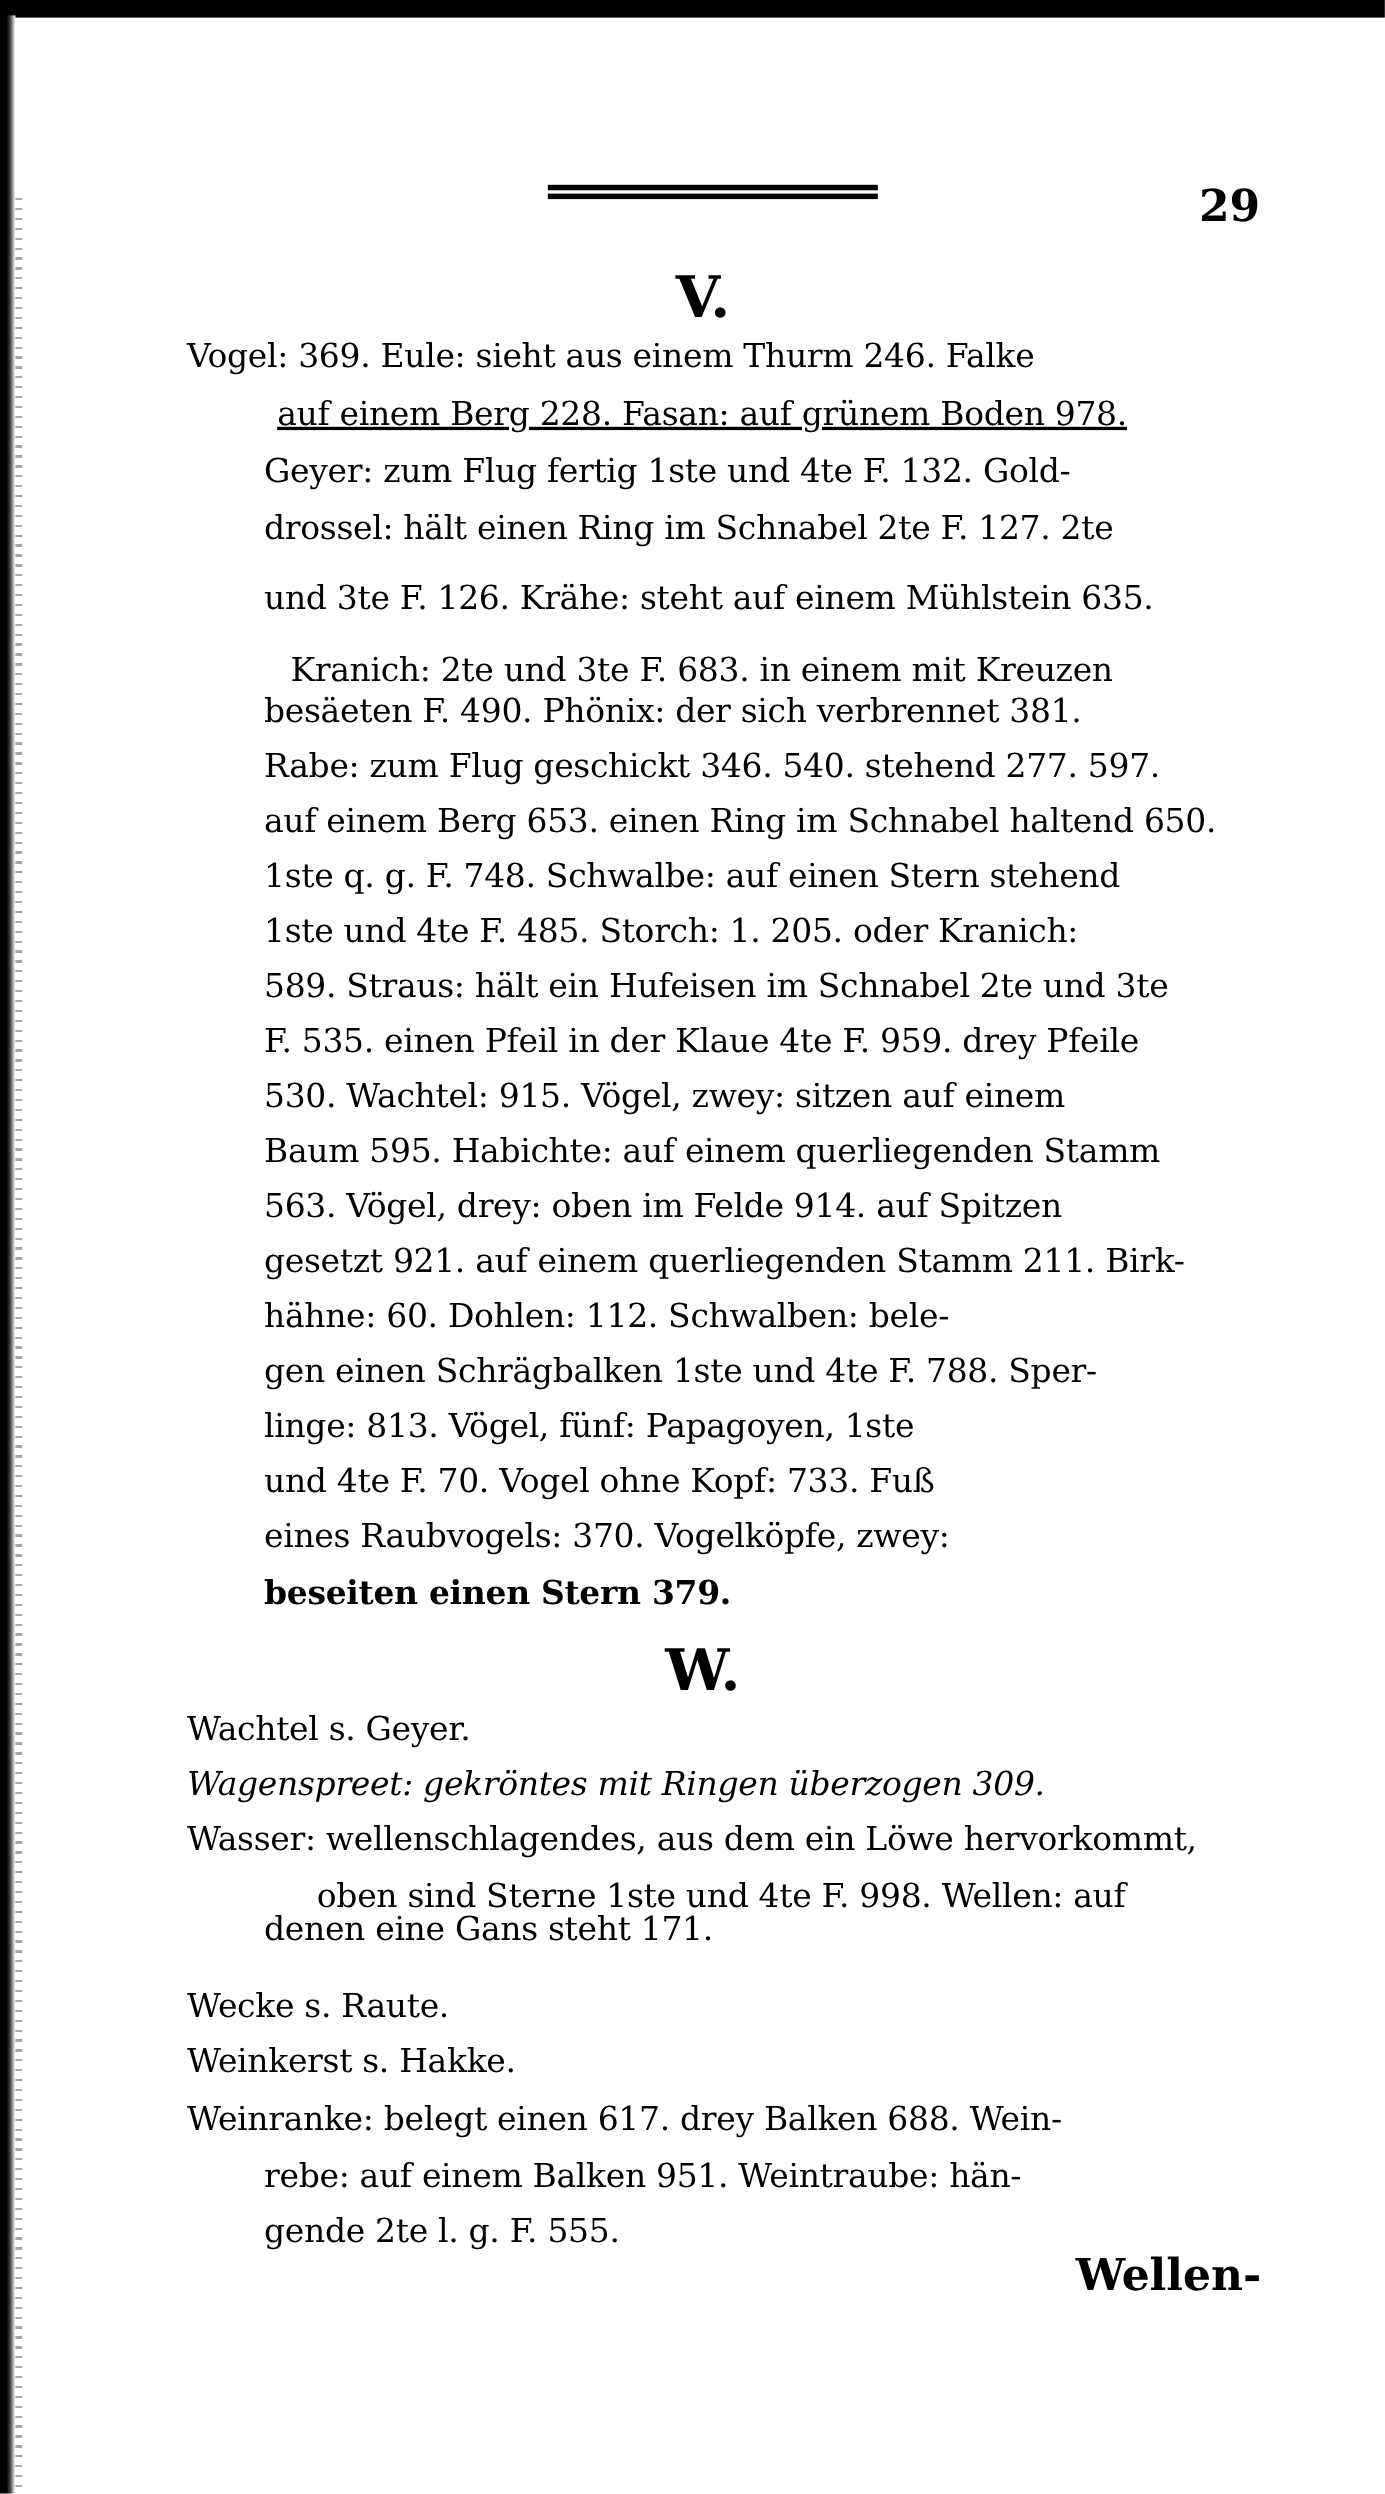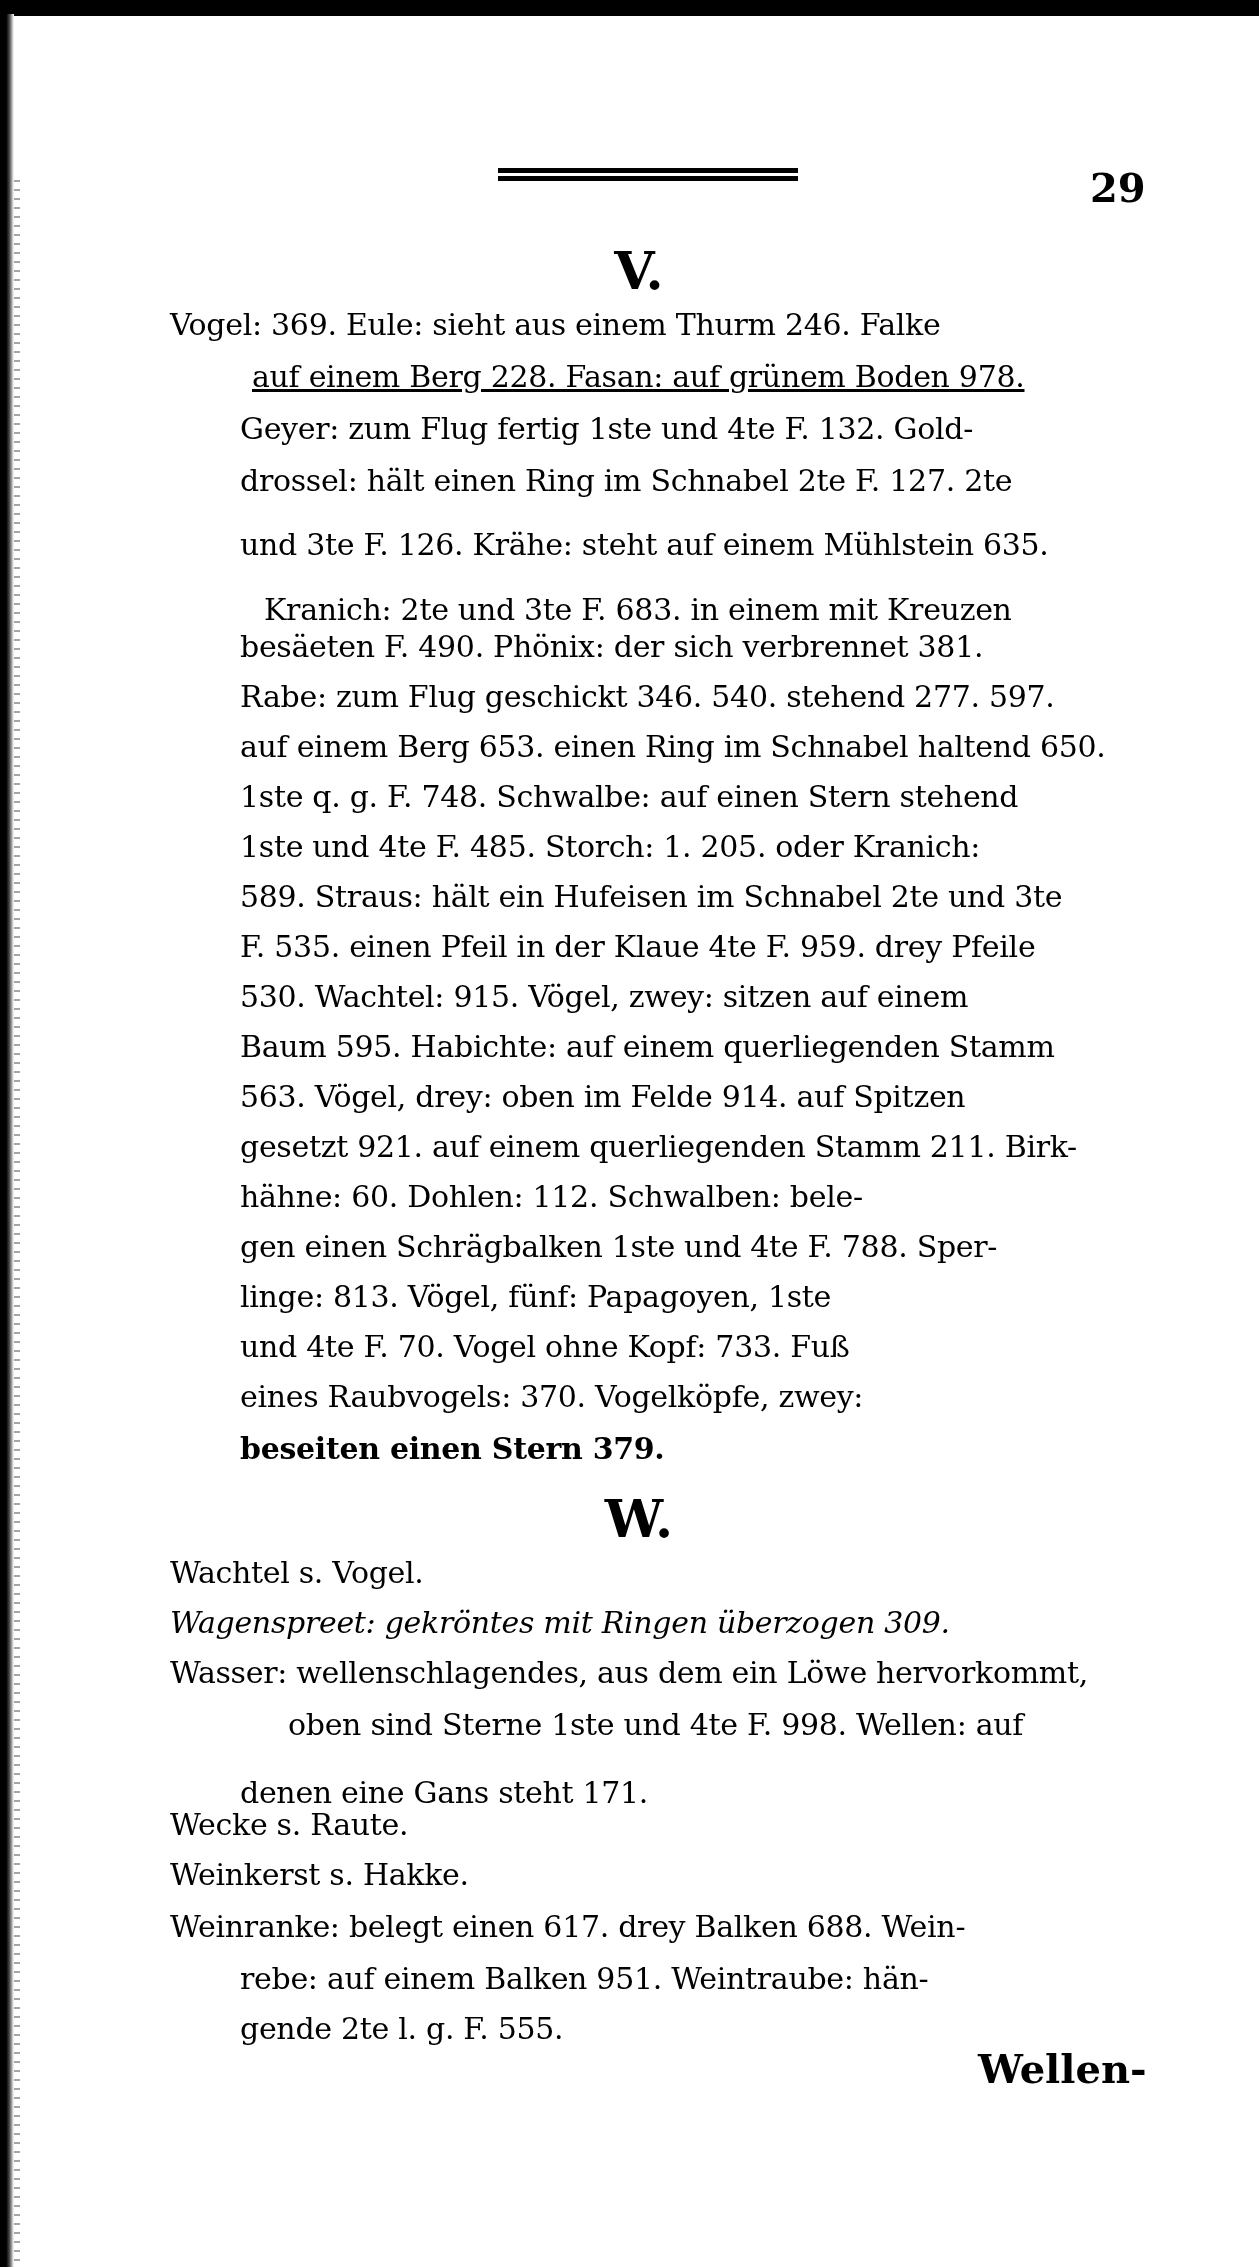--- a/index.html
+++ b/index.html
@@ -80,25 +80,25 @@
   <div class="line-row" style="left:240px;top:1222px;">gen einen Schrägbalken 1ste und 4te F. 788. Sper-</div>
   <div class="line-row" style="left:240px;top:1272px;">linge: 813. Vögel, fünf: Papagoyen, 1ste</div>
   <div class="line-row" style="left:240px;top:1322px;">und 4te F. 70. Vogel ohne Kopf: 733. Fuß</div>
   <div class="line-row" style="left:240px;top:1372px;">eines Raubvogels: 370. Vogelköpfe, zwey:</div>
   <div class="line-row" style="left:240px;top:1424px;font-weight:bold;">beseiten einen Stern 379.</div>
 </div>
 
 <div class="section-letter" id="sec-w">W.</div>
 
 <div>
-  <div class="line-row" style="left:170px;top:1548px;">Wachtel s. Vogel.</div>
+  <div class="line-row" style="left:170px;top:1548px;">Wachtel s. Geyer.</div>
   <div class="line-row" style="left:170px;top:1598px;font-style:italic;">Wagenspreet: gekröntes mit Ringen überzogen 309.</div>
   <div class="line-row" style="left:170px;top:1648px;">Wasser: wellenschlagendes, aus dem ein Löwe hervorkommt,</div>
   <div class="line-row" style="left:240px;top:1700px;margin-left:48px;">oben sind Sterne 1ste und 4te F. 998. Wellen: auf</div>
-  <div class="line-row" style="left:240px;top:1768px;">denen eine Gans steht 171.</div>
+  <div class="line-row" style="left:240px;top:1730px;">denen eine Gans steht 171.</div>
   <div class="line-row" style="left:170px;top:1800px;">Wecke s. Raute.</div>
   <div class="line-row" style="left:170px;top:1850px;">Weinkerst s. Hakke.</div>
   <div class="line-row" style="left:170px;top:1902px;">Weinranke: belegt einen 617. drey Balken 688. Wein-</div>
   <div class="line-row" style="left:240px;top:1954px;">rebe: auf einem Balken 951. Weintraube: hän-</div>
   <div class="line-row" style="left:240px;top:2004px;">gende 2te l. g. F. 555.</div>
 </div>
 
 <div class="catch">Wellen-</div>
 
 </body></html>

